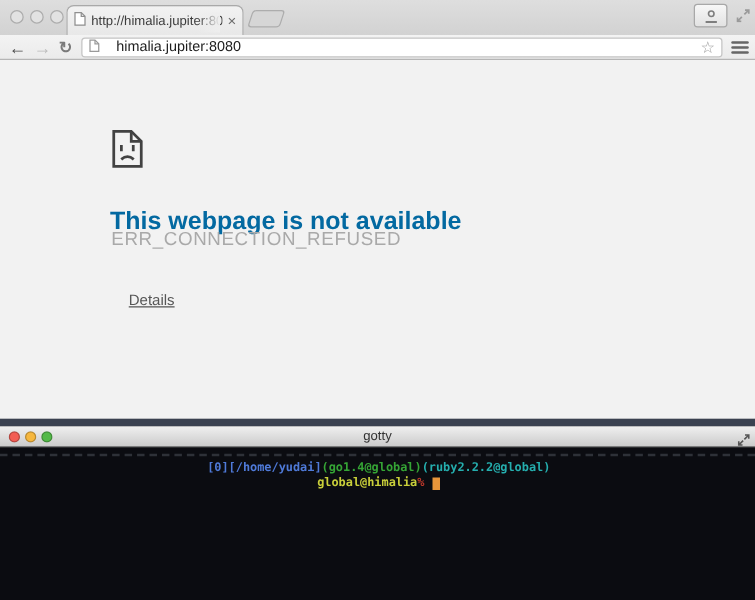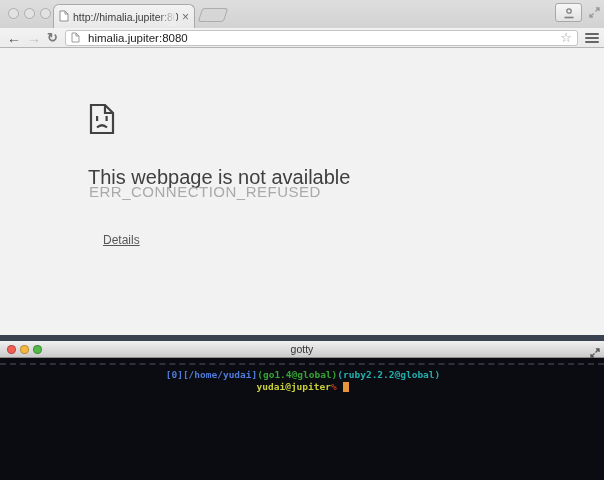--- a/index.html
+++ b/index.html
@@ -29,29 +29,29 @@
   .fs-corner { position:absolute; right:3px; top:5px; width:14px; height:14px; display:flex; align-items:center; justify-content:center; }
 
   .toolbar { position:relative; height:20px; background:linear-gradient(#f3f3f3,#ebebeb);
              border-bottom:1px solid #b5b5b5; }
   .nav-glyph { position:absolute; top:1px; font-size:14px; font-weight:bold; line-height:18px; }
   .back { left:7px; color:#4c4c4c; }
   .fwd  { left:27px; color:#bcbcbc; }
   .reload { left:47px; top:0px; color:#7a7a7a; font-size:13px; font-weight:bold; line-height:19px; }
   .omnibox { position:absolute; left:65px; right:26px; top:1.5px; height:16px; background:#fff;
              border:1px solid #c4c4c4; border-radius:3px; display:flex; align-items:center; padding:0 5px; }
-  .url-text { font-size:11.5px; color:#1c1c1c; margin-left:8px; flex:1; }
+  .url-text { font-size:11.5px; color:#1c1c1c; margin-left:13px; flex:1; }
   .star { font-size:13px; color:#9d9d9d; line-height:1; }
   .menu-btn { position:absolute; right:4px; top:4px; width:16px; height:12px;
               display:flex; flex-direction:column; justify-content:space-between; padding:1px 1px; }
   .menu-bar { height:2px; background:#666; border-radius:1px; }
 
   .content { position:relative; height:287px; background:#f2f2f2; }
   .err-icon { position:absolute; left:89px; top:55px; }
-  .err-title { position:absolute; left:88px; top:118px; font-size:20px; font-weight:400; color:#404040; }
+  .err-title { position:absolute; left:88px; top:118px; font-size:20px; font-weight:700; color:#0369a1; }
   .err-code  { position:absolute; left:89px; top:135px; font-size:15px; color:#a9a9a9; letter-spacing:0.5px; }
   .err-details { position:absolute; left:103px; top:185px; font-size:12px; color:#565656;
                  text-decoration:underline; cursor:pointer; }
 
   
   .desktop-gap { position:absolute; top:335px; left:0; width:604px; height:6px; background:#3a4150; }
 
   
   .terminal { position:absolute; top:341px; left:0; width:604px; height:139px; }
   .term-titlebar { position:relative; height:17px; background:linear-gradient(#f0f0f0,#cbcbcb);
@@ -161,17 +161,17 @@
       <span class="term-resize">
         <svg width="10" height="10" viewBox="0 0 10 10">
             <path d="M6 1h3v3M9 1 5.5 4.5M4 9H1V6M1 9l3.5-3.5" fill="none" stroke="#555" stroke-width="1.3"></path>
           </svg>
       </span>
     </div>
 
     <div class="term-body" style="background-color: rgb(11, 12, 17);">
       <div class="term-dashes"></div>
       <div class="term-line"><span style="color: rgb(79, 122, 216);">[0][/home/yudai]</span><span style="color: rgb(53, 164, 53);">(go1.4@global)</span><span style="color: rgb(37, 174, 174);">(ruby2.2.2@global)</span></div>
-      <div class="term-line"><span style="color: rgb(201, 207, 58);">yudai@jupiter</span><span style="color: rgb(192, 57, 43);">%</span><span> </span><span class="cursor" style="background-color: rgb(232, 149, 58);"></span></div>
+      <div class="term-line"><span style="color: rgb(201, 207, 58);">global@himalia</span><span style="color: rgb(192, 57, 43);">%</span><span> </span><span class="cursor" style="background-color: rgb(232, 149, 58);"></span></div>
     </div>
   </div>
 
 </div>
 
 </body></html>

